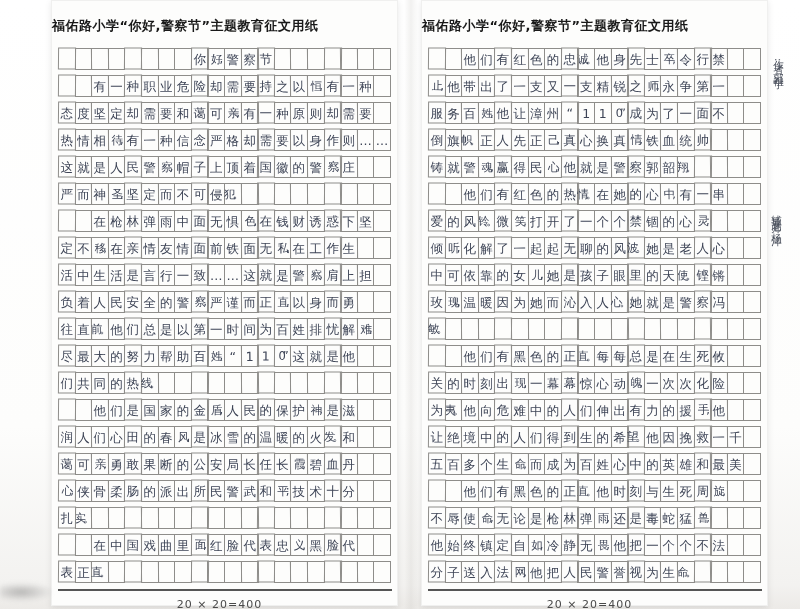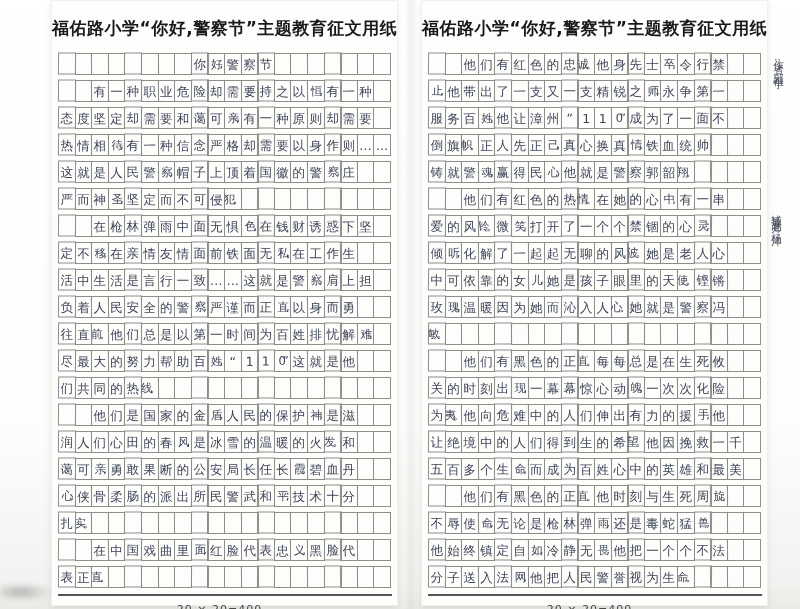--- a/index.html
+++ b/index.html
@@ -11,21 +11,21 @@
   .sheet{
     position:absolute;top:0;width:347px;height:606px;
     background:#fdfdfc;
     box-shadow:0 2px 6px rgba(90,90,90,.14);
     border:1px solid rgba(0,0,0,.05);
     box-sizing:border-box;
   }
   .sheet-left{left:51px;}
   .sheet-right{left:421px;}
   .sheet-title{
-    text-align:center;font-weight:bold;font-size:17px;color:#191919;
+    text-align:left;font-weight:bold;font-size:13px;color:#191919;
     margin:16px 0 0 0;letter-spacing:.5px;white-space:nowrap;
   }
   .grid{
     margin:13px 0 0 6px;width:334px;
     border-bottom:2px solid #555;padding-bottom:1px;
   }
   .g-row{display:flex;margin-bottom:5px;height:22px;}
   .g-cell{
     flex:0 0 auto;box-sizing:border-box;
     width:17.6px;height:22px;margin-left:-1px;

